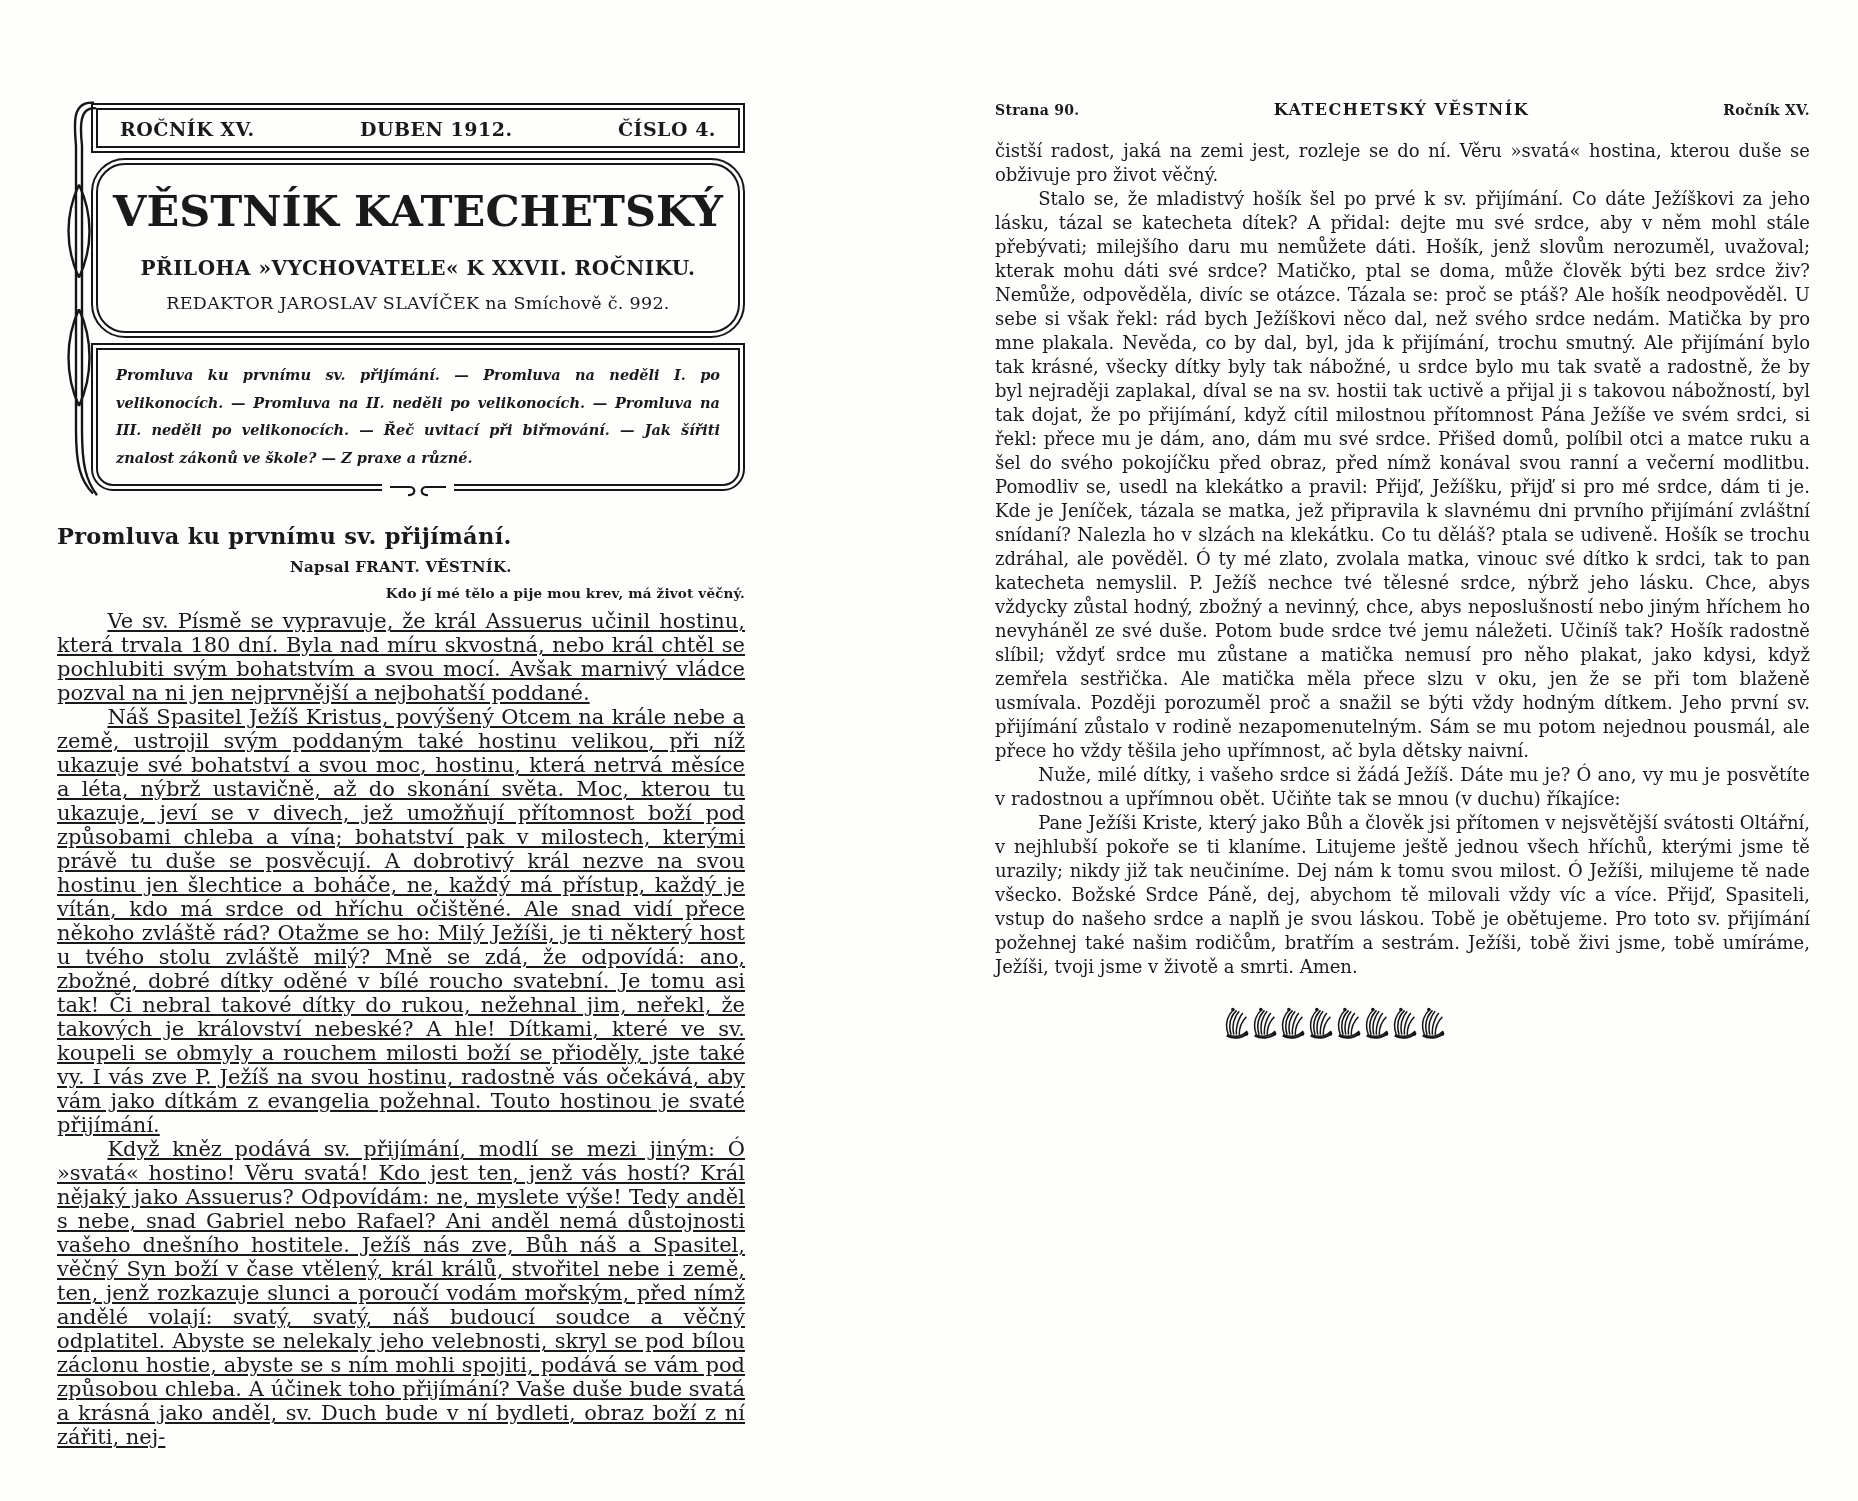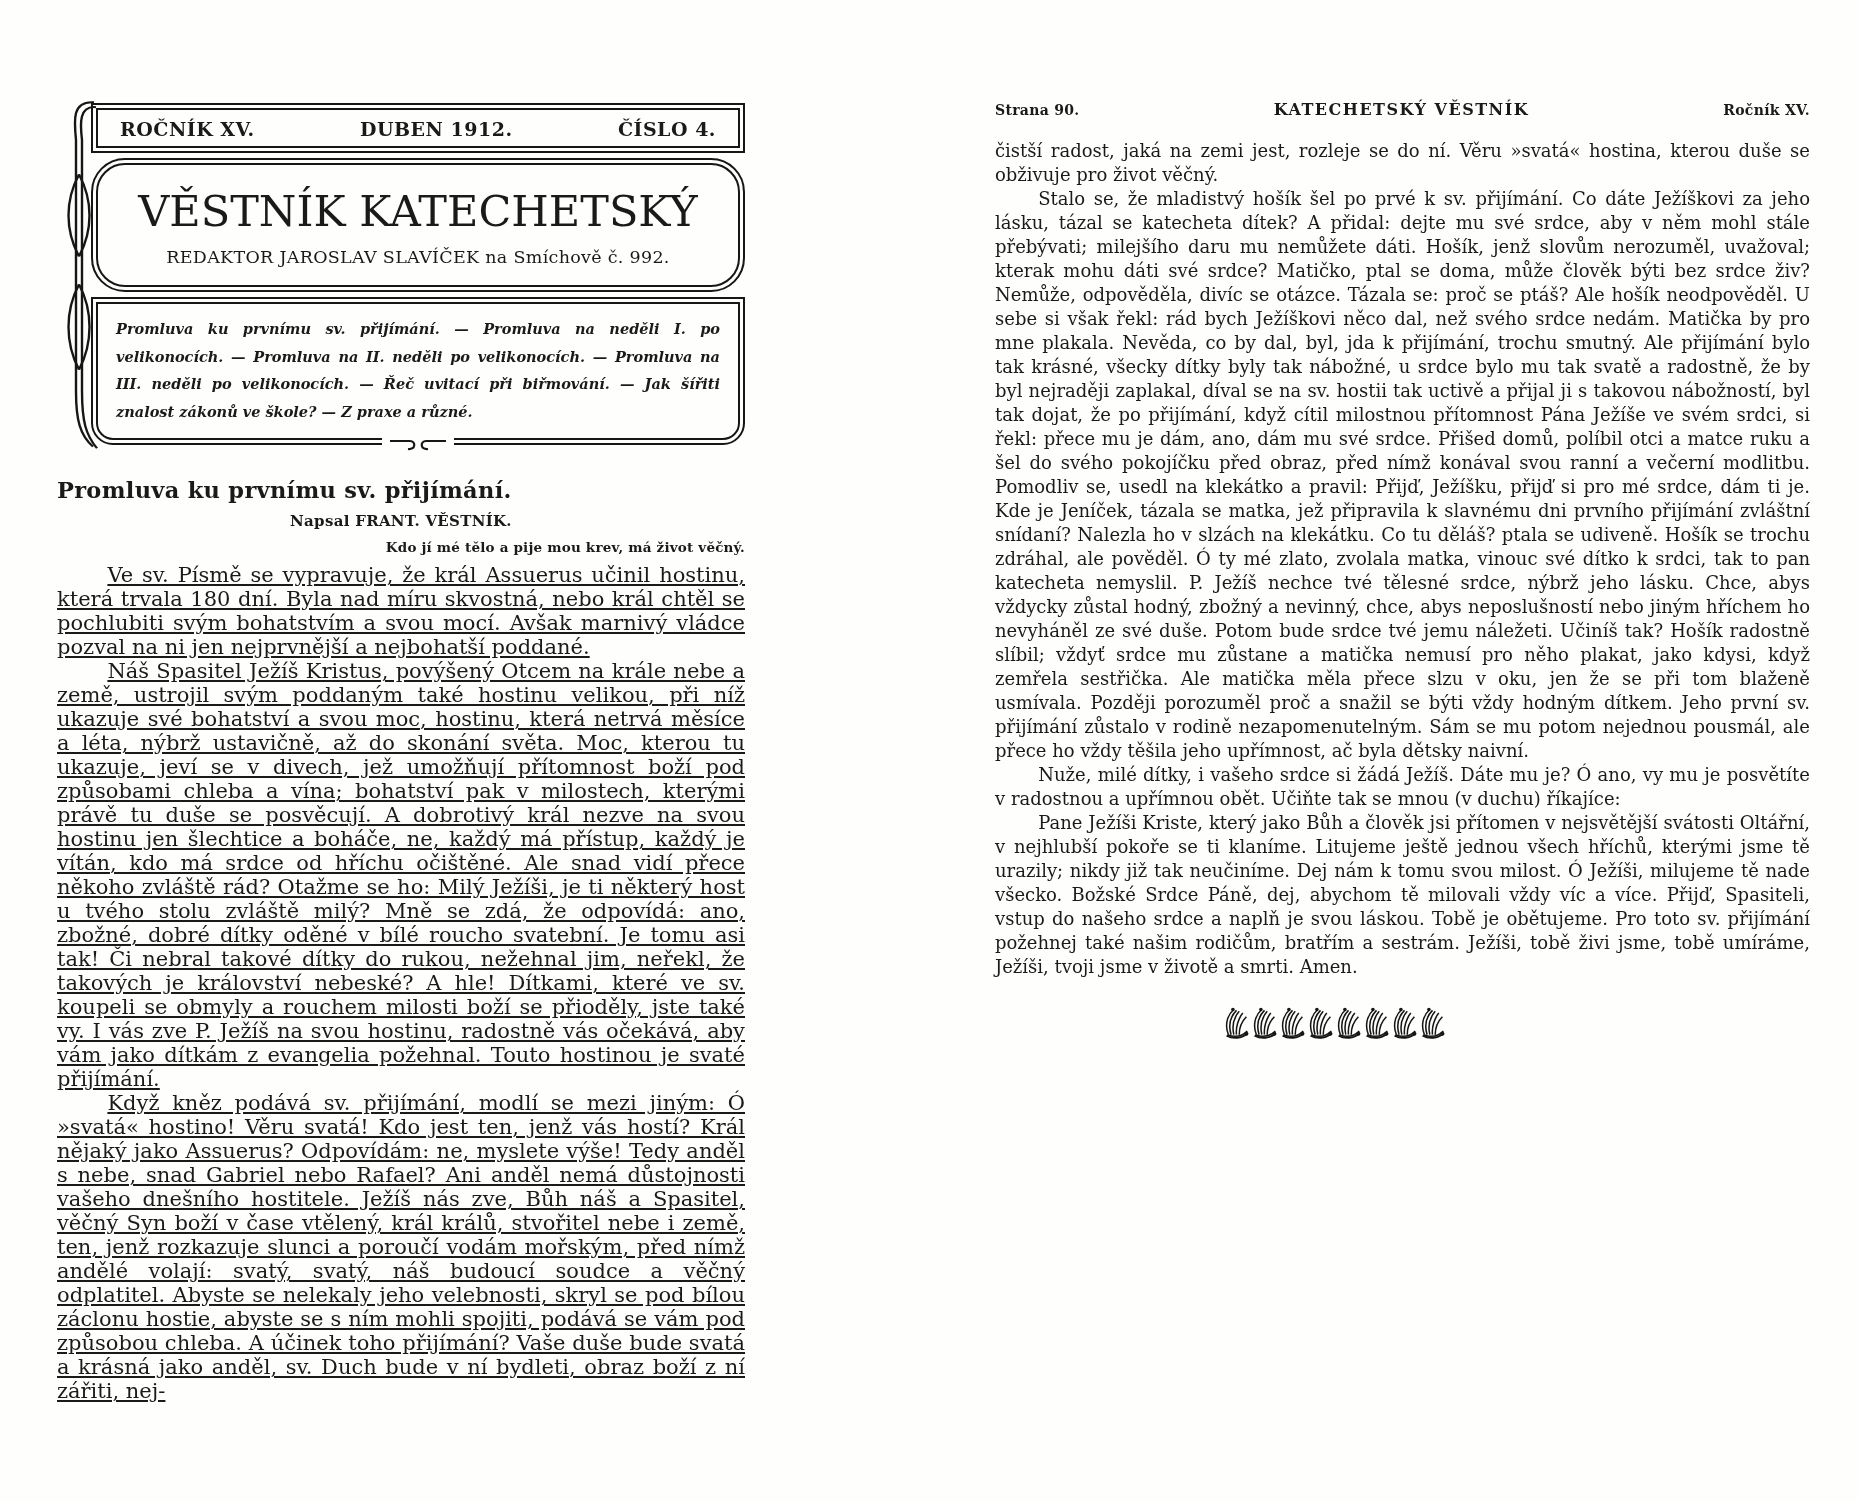--- a/index.html
+++ b/index.html
@@ -14,21 +14,21 @@
   
   .page-left{position:absolute;left:57px;top:103px;width:688px;}
   .masthead{position:relative;margin-left:34px;}
   .mast-ornament{position:absolute;left:-31px;top:-4px;height:103%;width:38px;}
   .mb{border:7px double #161616;background:#fefefd;}
   .mast-topbar{
     display:flex;justify-content:space-between;align-items:center;
     padding:8px 22px 6px;font-weight:bold;font-size:19px;letter-spacing:.5px;
   }
   .mast-titlebox{margin-top:5px;border-radius:34px;text-align:center;padding:24px 14px 18px;}
-  .mast-title{font-size:43px;font-weight:normal;line-height:1.05;letter-spacing:0;white-space:nowrap;}
+  .mast-title{font-size:43px;font-weight:bold;line-height:1.05;letter-spacing:0;white-space:nowrap;}
   .mast-subtitle{font-size:20px;font-weight:bold;margin-top:22px;letter-spacing:.5px;}
   .mast-editor{font-size:17.5px;margin-top:13px;letter-spacing:.3px;}
   .mast-contents{
     margin-top:5px;border-radius:0 0 22px 22px;position:relative;
     padding:11px 18px 13px;font-size:14.5px;font-weight:bold;
     line-height:1.9;text-align:justify;font-style:italic;
   }
   .mast-break{
     position:absolute;left:50%;bottom:-15px;transform:translateX(-50%);
     background:#fefefd;padding:0 8px;line-height:0;
@@ -71,20 +71,21 @@
       </svg>
 
       <div class="mb mast-topbar">
         <span>ROČNÍK XV.</span>
         <span>DUBEN 1912.</span>
         <span>ČÍSLO 4.</span>
       </div>
 
       <div class="mb mast-titlebox">
         <div class="mast-title">VĚSTNÍK KATECHETSKÝ</div>
+        <div class="mast-subtitle">PŘILOHA »VYCHOVATELE« K XXVII. ROČNIKU.</div>
         <div class="mast-editor">REDAKTOR JAROSLAV SLAVÍČEK na Smíchově č. 992.</div>
       </div>
 
       <div class="mb mast-contents">
         <span>Promluva ku prvnímu sv. přijímání. — Promluva na neděli I. po velikonocích. — Promluva na II. neděli po velikonocích. — Promluva na III. neděli po velikonocích. — Řeč uvitací při biřmování. — Jak šířiti znalost zákonů ve škole? — Z praxe a různé.</span>
         <span class="mast-break">
           <svg width="56" height="16" viewBox="0 0 56 16" aria-hidden="true">
             <g fill="none" stroke="#161616" stroke-width="2.2">
               <path d="M0 4 H20 C26 4 26 13 18 12"></path>
               <path d="M56 4 H36 C30 4 30 13 38 12"></path>

